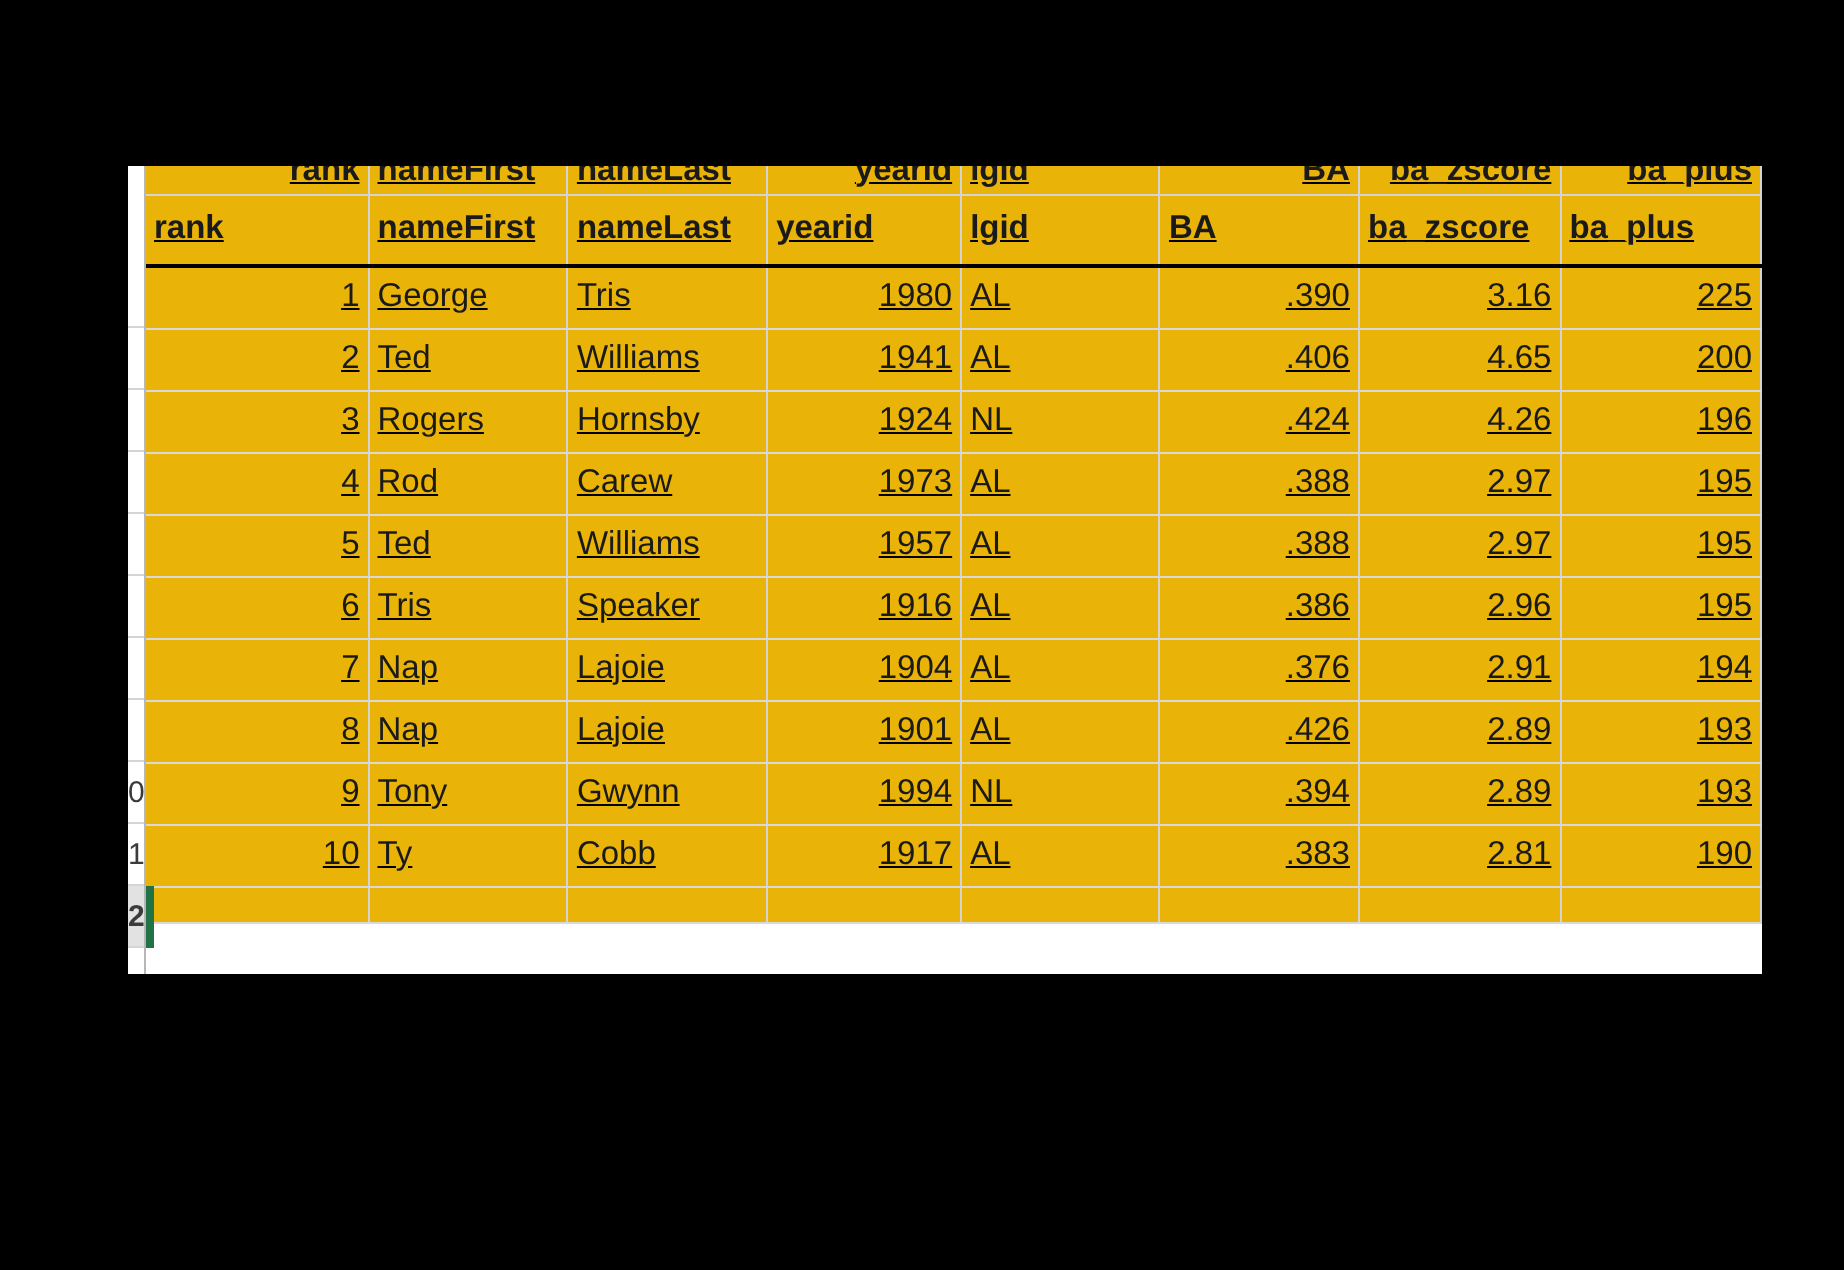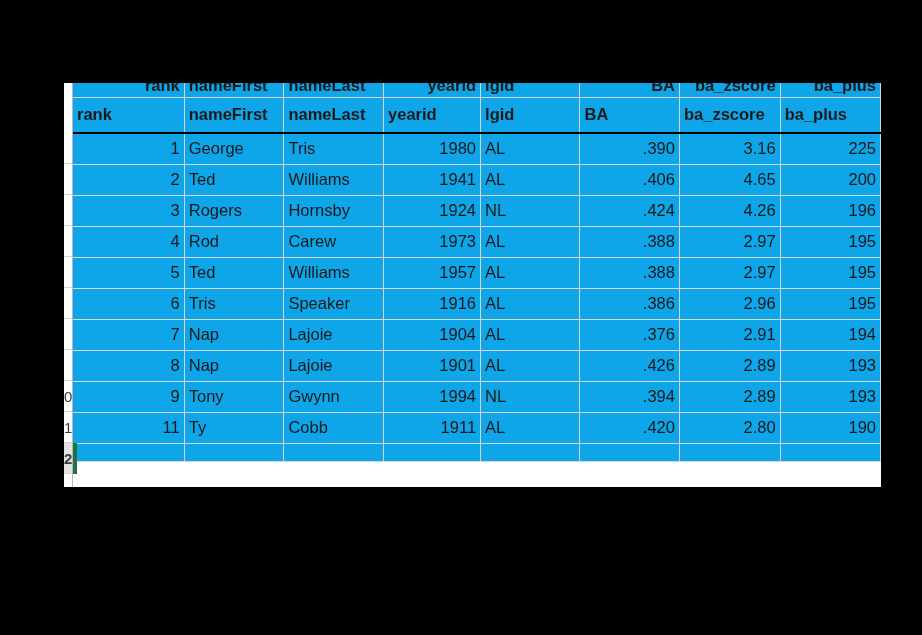--- a/index.html
+++ b/index.html
@@ -69,21 +69,22 @@
     z-index: 4;
   }
 
   
   #grid {
     position: absolute;
     left: 9px;
     top: 0;
     border-collapse: collapse;
     table-layout: fixed;
-    background: #0ea5e9;
+    background: #eab308;
+    text-decoration: underline;
   }
   #grid td, #grid th {
     height: 31px;
     box-sizing: border-box;
     border-right: 1px solid #d4d4d4;
     border-bottom: 1px solid #d9d9d9;
     font-size: 16.5px;
     color: #1a1a1a;
     padding: 0 4px;
     overflow: hidden;
@@ -286,27 +287,27 @@
             <td class="num">9</td>
             <td class="txt">Tony</td>
             <td class="txt">Gwynn</td>
             <td class="num">1994</td>
             <td class="txt">NL</td>
             <td class="num">.394</td>
             <td class="num">2.89</td>
             <td class="num">193</td>
           </tr>
           <tr>
-            <td class="num">11</td>
+            <td class="num">10</td>
             <td class="txt">Ty</td>
             <td class="txt">Cobb</td>
-            <td class="num">1911</td>
-            <td class="txt">AL</td>
-            <td class="num">.420</td>
-            <td class="num">2.80</td>
+            <td class="num">1917</td>
+            <td class="txt">AL</td>
+            <td class="num">.383</td>
+            <td class="num">2.81</td>
             <td class="num">190</td>
           </tr>
           <tr class="clipped-bottom">
             <td class="num">
               <span></span>
             </td>
             <td class="txt">
               <span></span>
             </td>
             <td class="txt">

